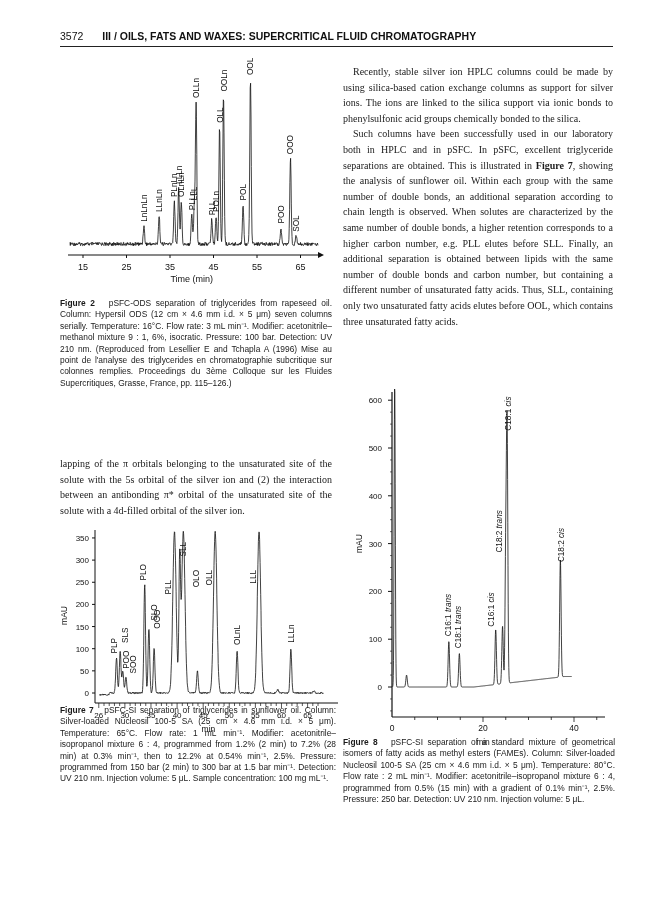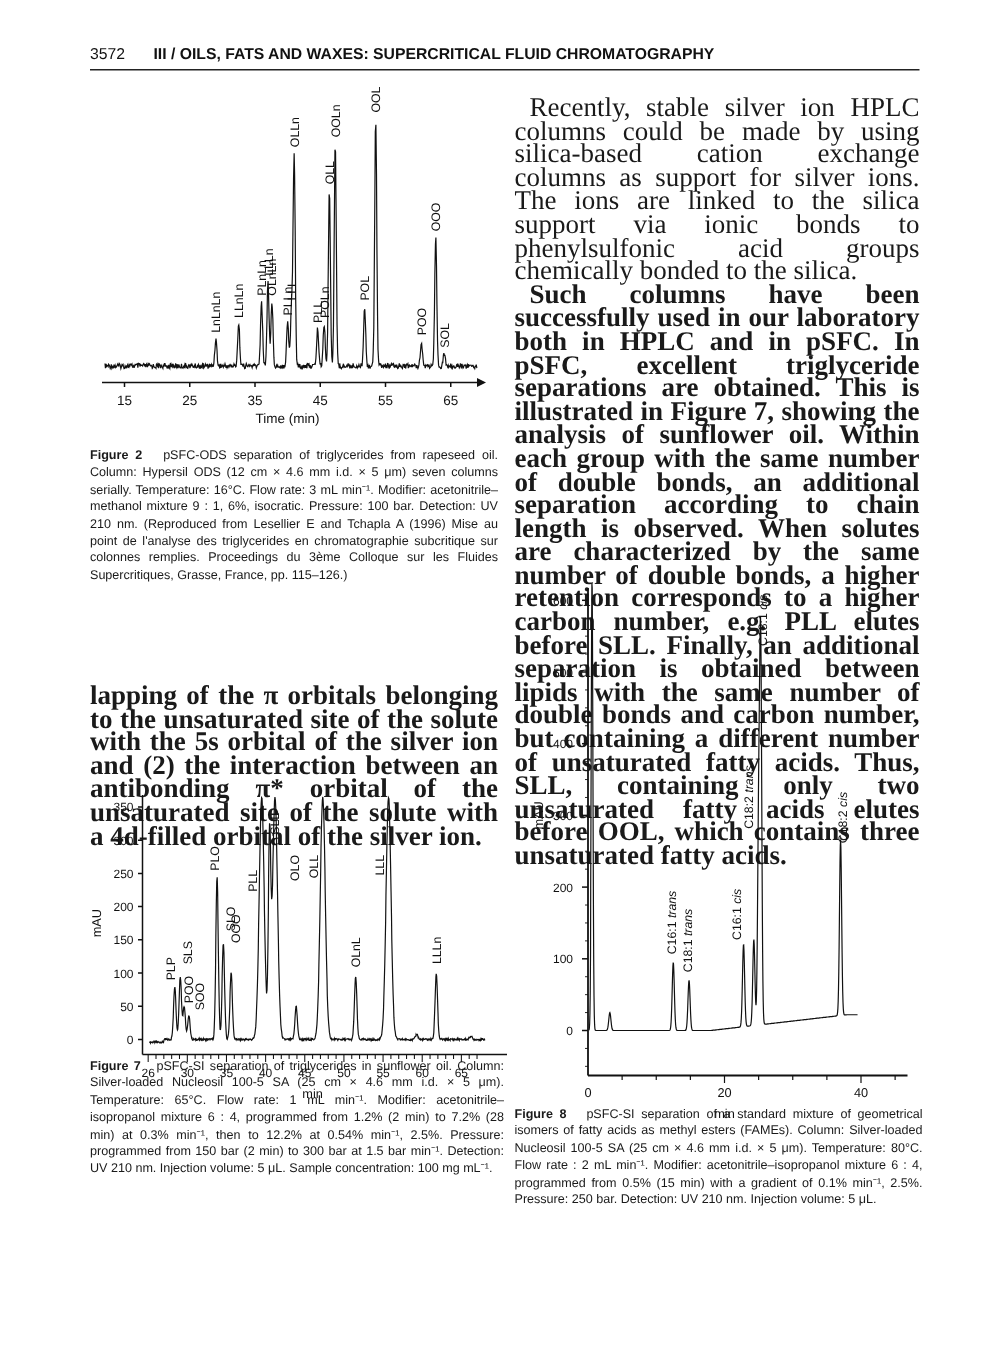--- a/index.html
+++ b/index.html
@@ -1,27 +1,27 @@
 <!DOCTYPE html>
 <html><head>
 <meta charset="utf-8">
 <style>
   html, body { margin: 0; padding: 0; background: #fff; }
   body { width: 668px; height: 900px; position: relative; overflow: hidden; font-family: "Liberation Sans", sans-serif; color: #111; }
   .hdr { position: absolute; left: 60px; top: 30px; width: 553px; height: 16px; border-bottom: 1.2px solid #222; font-family: "Liberation Sans", sans-serif; font-size: 10.5px; font-weight: bold; }
   .hdr .pg { display: inline-block; font-weight: normal; margin-right: 16px; }
-  .serif { font-family: "Liberation Serif", serif; font-size: 18px; line-height: 15.6px; text-align: justify; color: #1a1a1a; }
+  .serif { font-family: "Liberation Serif", serif; font-size: 10px; line-height: 15.6px; text-align: justify; color: #1a1a1a; }
   .serif p { margin: 0; text-indent: 10px; }
   .serif p.noind { text-indent: 0; margin-top: 28px; }
   .cap { font-family: "Liberation Sans", sans-serif; font-size: 8.4px; line-height: 11.4px; text-align: justify; color: #1a1a1a; }
   .cap b { font-weight: bold; }
   .colL { position: absolute; left: 60px; width: 272px; }
   .colR { position: absolute; left: 343px; width: 270px; }
   svg text { font-family: "Liberation Sans", sans-serif; fill: #111; }
-  .lastline { text-align-last: left; font-weight: bold; }
+  .lastline { text-align-last: left; }
 </style>
 </head>
 <body>
 
 <div class="hdr">
   <span class="pg">3572</span>
   <span>III / OILS, FATS AND WAXES: SUPERCRITICAL FLUID CHROMATOGRAPHY</span>
 </div>
 
 <svg id="fig6" style="position:absolute;left:60px;top:52px;" width="270" height="240">

